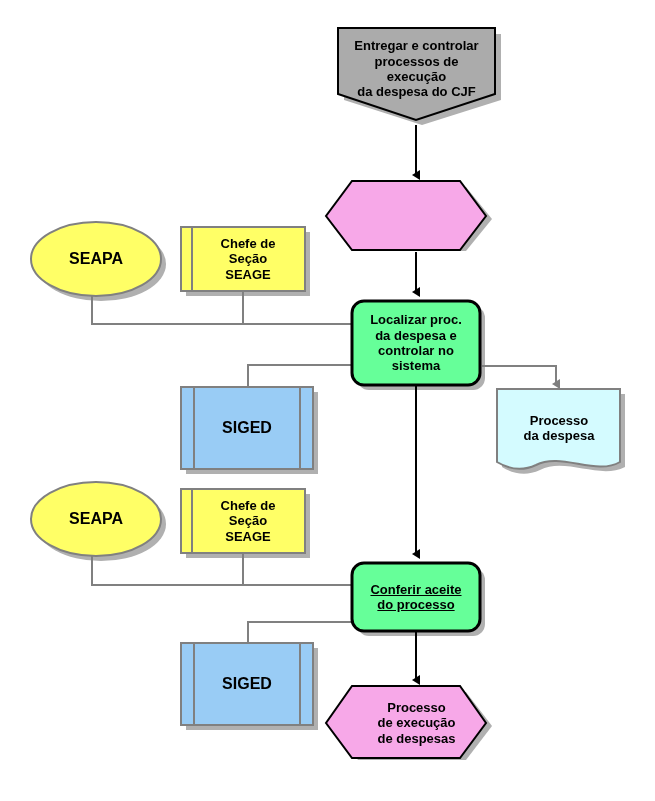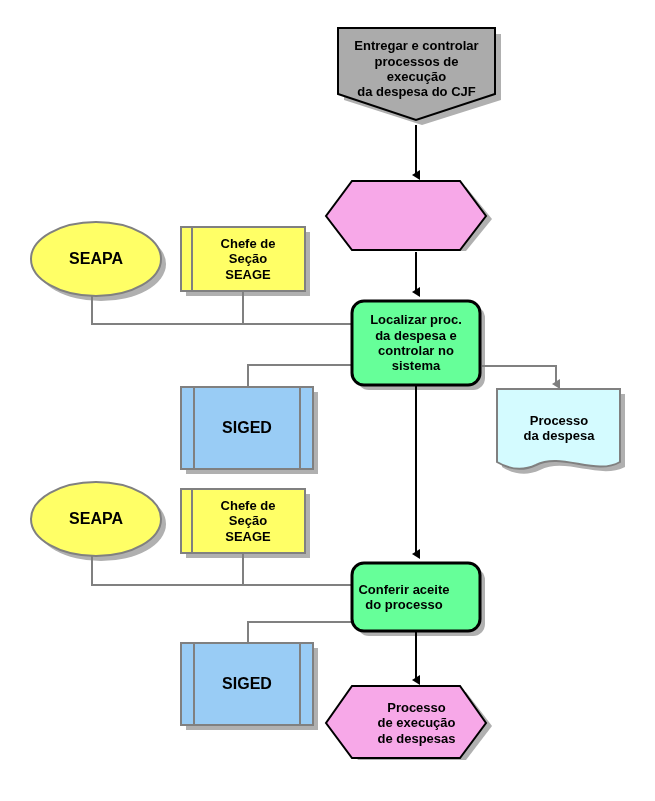--- a/index.html
+++ b/index.html
@@ -158,21 +158,21 @@
 
   <div class="node-label lbl-13" style="left:503px; top:410px; width:112px; height:36px;">Processo
 da despesa</div>
 
   <div class="node-label lbl-14" style="left:31px; top:507px; width:130px; height:24px;">SEAPA</div>
 
   <div class="node-label lbl-13" style="left:196px; top:495px; width:104px; height:52px;">Chefe de
 Seção
 SEAGE</div>
 
-  <div class="node-label lbl-13" style="left:343px; top:578px; width:122px; height:38px;">Conferir aceite
+  <div class="node-label lbl-13" style="left:355px; top:578px; width:122px; height:38px;text-decoration:underline;">Conferir aceite
 do processo</div>
 
   <div class="node-label lbl-14" style="left:186px; top:672px; width:122px; height:24px;">SIGED</div>
 
   <div class="node-label lbl-13" style="left:331px; top:695px; width:171px; height:56px;">Processo
 de execução
 de despesas</div>
 
 </div>
 

